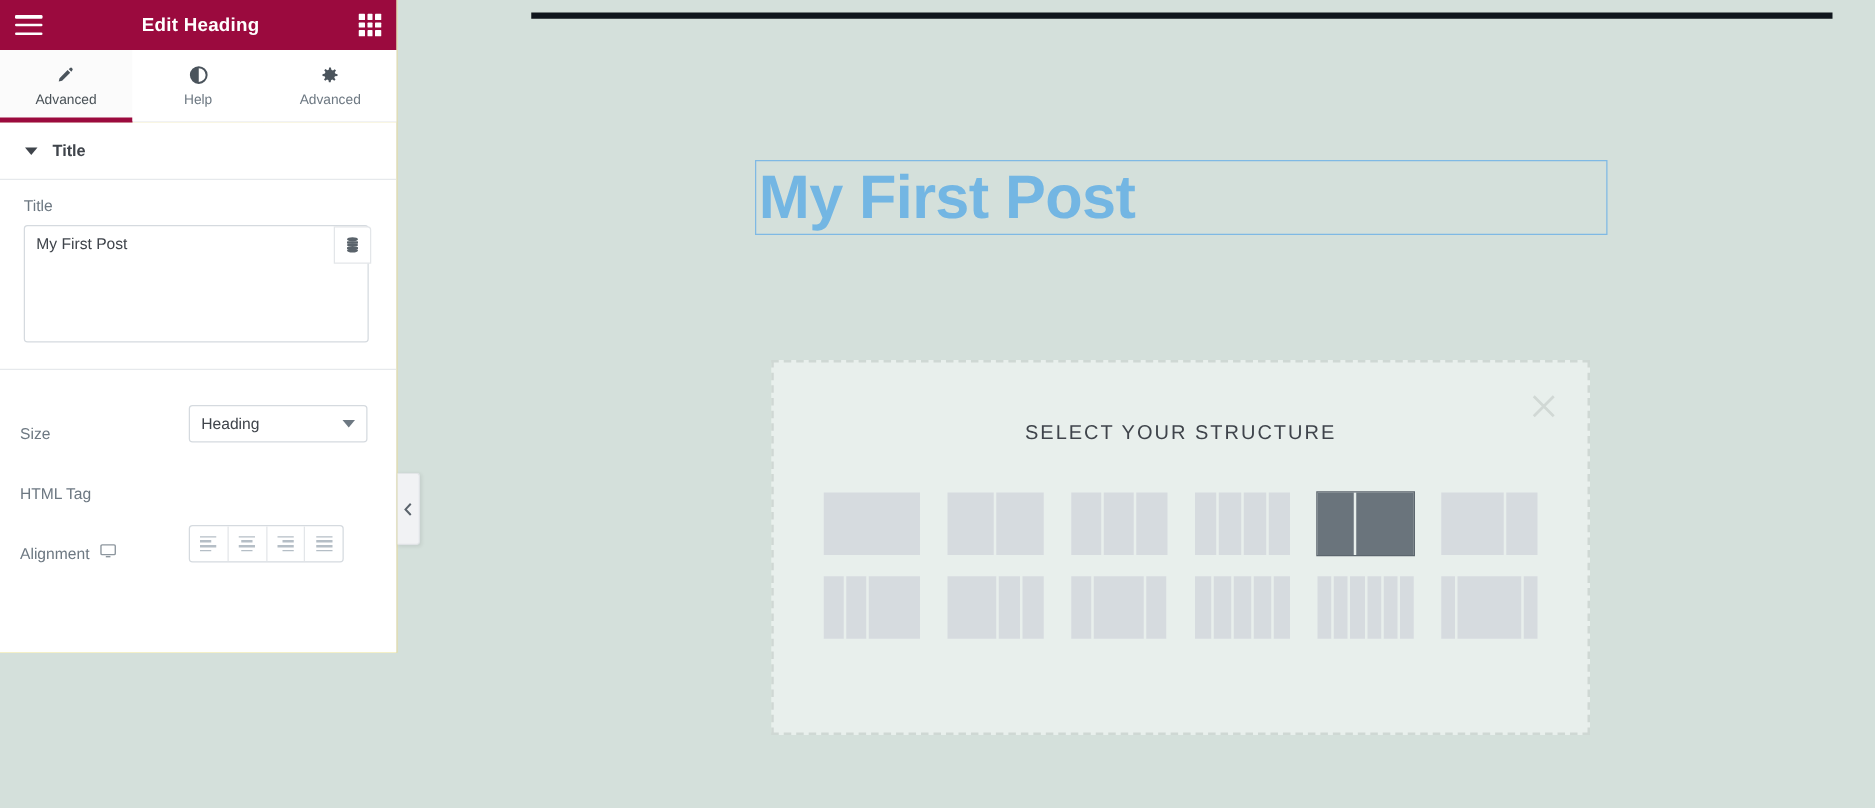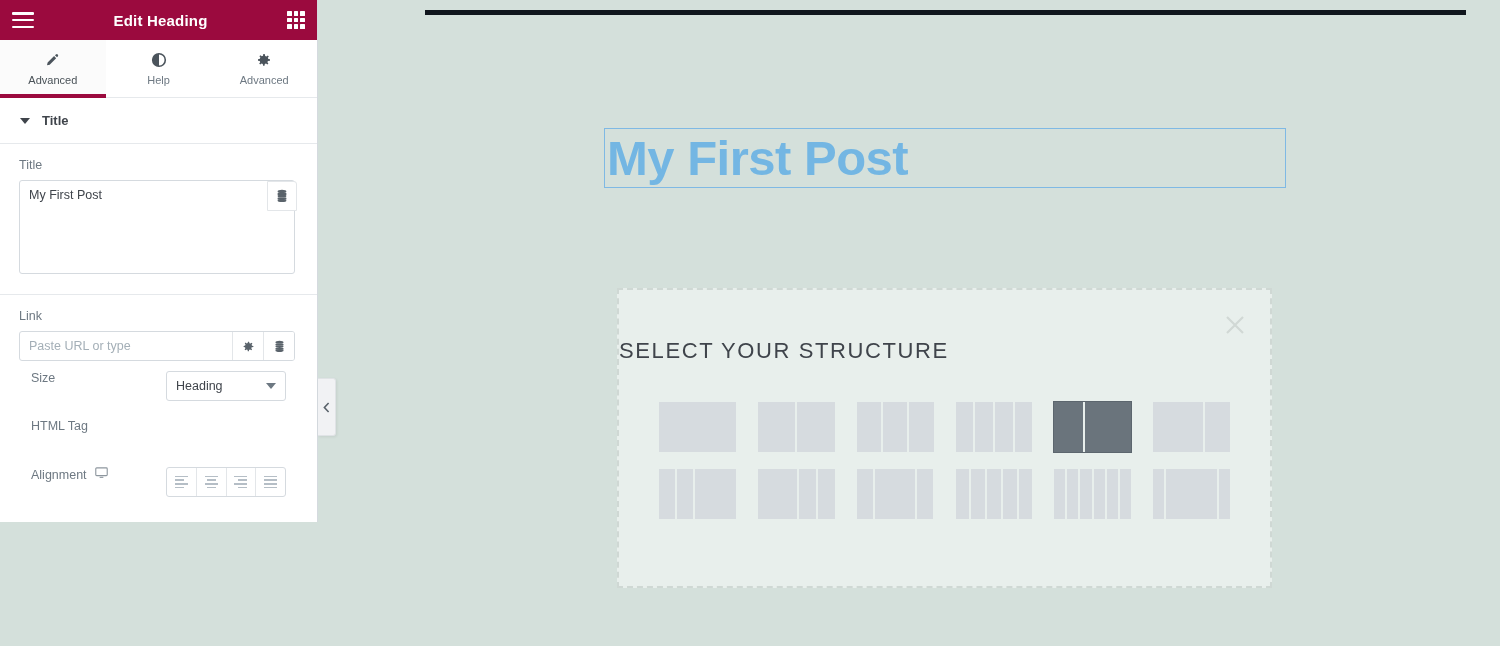--- a/index.html
+++ b/index.html
@@ -81,21 +81,21 @@
   .row-divider { height: 1px; background: #e6e9ec; margin: 16px 0 0 0; }
 
   .link-wrap { display: flex; width: 276px; border: 1px solid #d5dadf; border-radius: 3px; overflow: hidden; background: #fff; height: 30px; }
   .link-wrap input {
     flex: 1; border: 0; outline: none; padding: 0 9px; font-size: 12.5px;
     color: #3f444b; font-family: "Liberation Sans", sans-serif; background: transparent;
   }
   .link-wrap input::placeholder { color: #a4afb7; }
   .link-ico { width: 31px; border-left: 1px solid #e3e6e9; display: flex; align-items: center; justify-content: center; cursor: pointer; background: #fff; }
 
-  .field-row { display: flex; align-items: flex-start; padding: 0 31px; height: 48px; }
+  .field-row { display: flex; align-items: flex-end; padding: 0 16px; height: 48px; }
   .field-row .fr-label { font-size: 12.5px; color: #6d7882; flex: 0 0 135px; display: flex; align-items: center; gap: 8px; }
   .sel {
     position: relative; width: 143px; height: 30px; border: 1px solid #d5dadf; border-radius: 3px;
     display: flex; align-items: center; padding: 0 9px; font-size: 12.5px; color: #3f444b;
     background: #fff; cursor: pointer;
   }
   .sel .arr { position: absolute; right: 9px; top: 50%; transform: translateY(-50%);
     width: 0; height: 0; border-left: 5px solid transparent; border-right: 5px solid transparent; border-top: 6px solid #6d7882; }
 
   .align-group { display: flex; width: 124px; height: 30px; border: 1px solid #d5dadf; border-radius: 3px; overflow: hidden; background: #fff; }
@@ -135,22 +135,22 @@
     font-size: 49px; line-height: 58px; font-weight: bold; color: #73b6e3;
     letter-spacing: -.5px; padding-left: 2px;
   }
 
   .structure-panel {
     position: absolute; left: 299px; top: 288px; width: 655px; height: 300px;
     background: #e8efec; border: 2px dashed #cfd8d4;
   }
   .struct-close { position: absolute; right: 24px; top: 24px; cursor: pointer; opacity: .85; }
   .struct-title {
-    margin-top: 48px;
-    font-size: 22px; color: #3f444b; letter-spacing: 1.6px;
+    text-align: center; margin-top: 48px;
+    font-size: 16px; color: #3f444b; letter-spacing: 1.6px;
   }
   .struct-grid { margin-top: 38px; padding: 0 40px; }
   .struct-row { display: flex; justify-content: center; gap: 22px; margin-bottom: 17px; }
   .struct-item {
     width: 77px; height: 50px; display: flex; gap: 2px; cursor: pointer;
     padding: 0;
   }
   .struct-item span { background: #d6dbdf; display: block; height: 100%; }
   .struct-item.selected { outline: 1px solid #5c666e; }
   .struct-item.selected span { background: #6a747c; }
@@ -228,40 +228,20 @@
               <ellipse cx="6" cy="7" rx="4.4" ry="1.5" fill="#5a636b"></ellipse>
               <rect x="1.6" y="8.5" width="8.8" height="1.9" rx=".5" fill="#5a636b"></rect>
               <ellipse cx="6" cy="11.4" rx="4.4" ry="1.6" fill="#5a636b"></ellipse>
             </svg>
           </div>
         </div>
       </div>
 
       <div class="row-divider"></div>
 
-      <div class="ctrl">
-        <span class="ctrl-label">Link</span>
-        <div class="link-wrap">
-          <input type="text" placeholder="Paste URL or type" style="">
-          <div class="link-ico">
-            <svg width="13" height="13" viewBox="0 0 16 16">
-                <path d="M8 5.4A2.6 2.6 0 1 0 8 10.6 2.6 2.6 0 0 0 8 5.4zm6 3.3V7.3l-1.7-.3a4.6 4.6 0 0 0-.5-1.2l1-1.4-1-1-1.4 1a4.6 4.6 0 0 0-1.2-.5L8.7 2H7.3l-.3 1.7a4.6 4.6 0 0 0-1.2.5l-1.4-1-1 1 1 1.4a4.6 4.6 0 0 0-.5 1.2L2 7.3v1.4l1.7.3c.1.4.3.8.5 1.2l-1 1.4 1 1 1.4-1c.4.2.8.4 1.2.5l.3 1.7h1.4l.3-1.7c.4-.1.8-.3 1.2-.5l1.4 1 1-1-1-1.4c.2-.4.4-.8.5-1.2z" fill="#5a636b"></path>
-              </svg>
-          </div>
-          <div class="link-ico">
-            <svg width="11" height="13" viewBox="0 0 12 14">
-              <ellipse cx="6" cy="2.4" rx="4.4" ry="1.7" fill="#5a636b"></ellipse>
-              <rect x="1.6" y="4" width="8.8" height="1.9" rx=".5" fill="#5a636b"></rect>
-              <ellipse cx="6" cy="7" rx="4.4" ry="1.5" fill="#5a636b"></ellipse>
-              <rect x="1.6" y="8.5" width="8.8" height="1.9" rx=".5" fill="#5a636b"></rect>
-              <ellipse cx="6" cy="11.4" rx="4.4" ry="1.6" fill="#5a636b"></ellipse>
-            </svg>
-          </div>
-        </div>
-      </div>
 
       <div class="field-row" style="margin-top:10px;">
         <span class="fr-label">Size</span>
         <div class="sel">
           <span>Heading</span>
           <span class="arr"></span>
         </div>
       </div>
 
       <div class="field-row">

